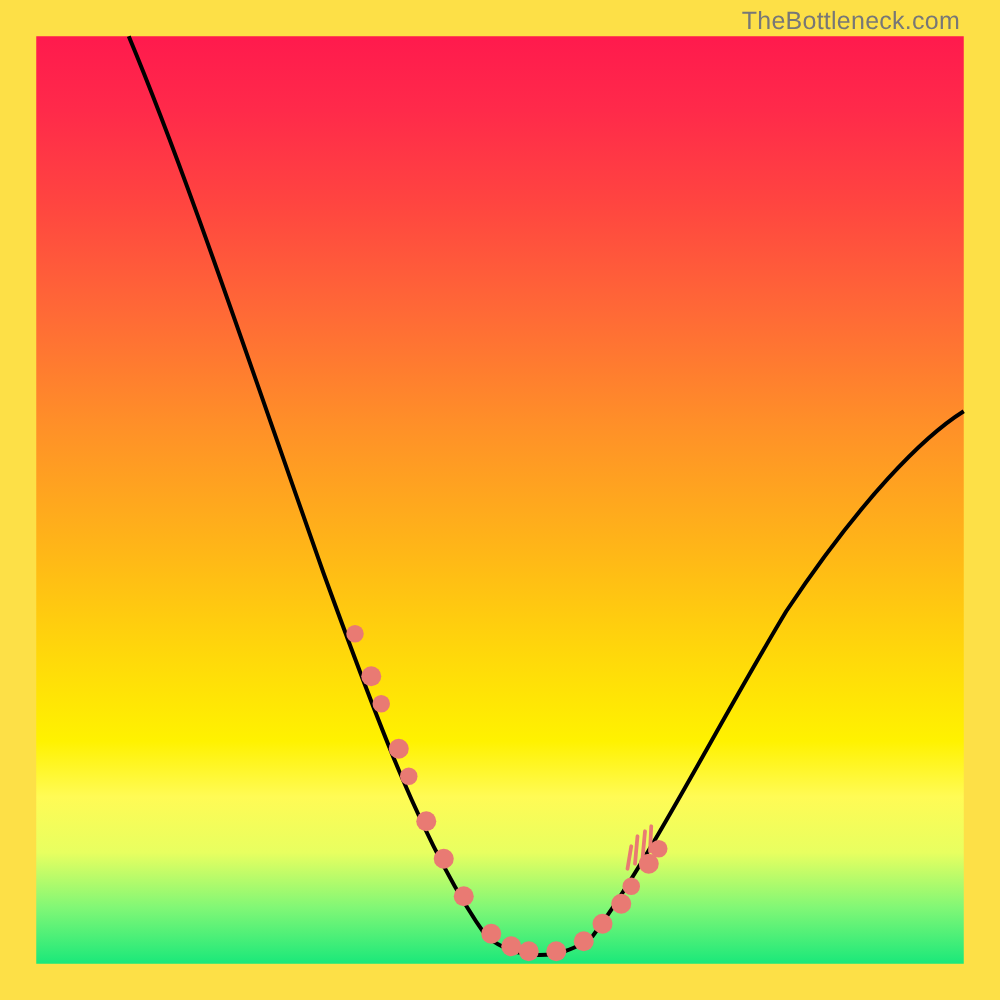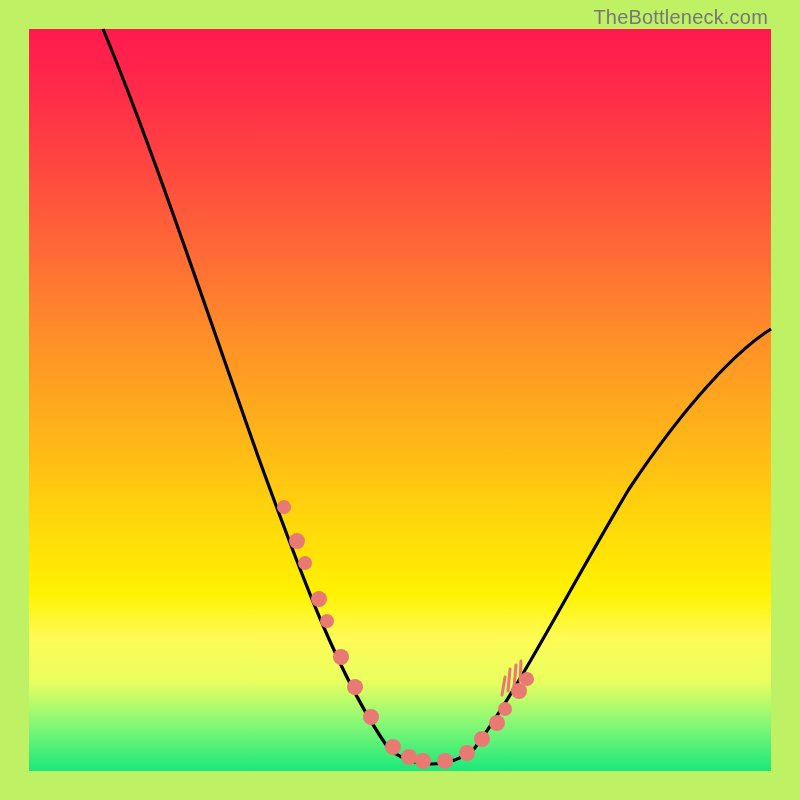--- a/index.html
+++ b/index.html
@@ -10,21 +10,21 @@
     background: #000;
     overflow: hidden;
     font-family: Arial, Helvetica, sans-serif;
   }
   .frame {
     position: absolute;
     top: 0;
     left: 0;
     width: 800px;
     height: 800px;
-    background: #bef264;
+    background: #fde047;
   }
   .plot {
     position: absolute;
     top: 29px;
     left: 29px;
     width: 742px;
     height: 742px;
     
     background: linear-gradient(
       to bottom,

